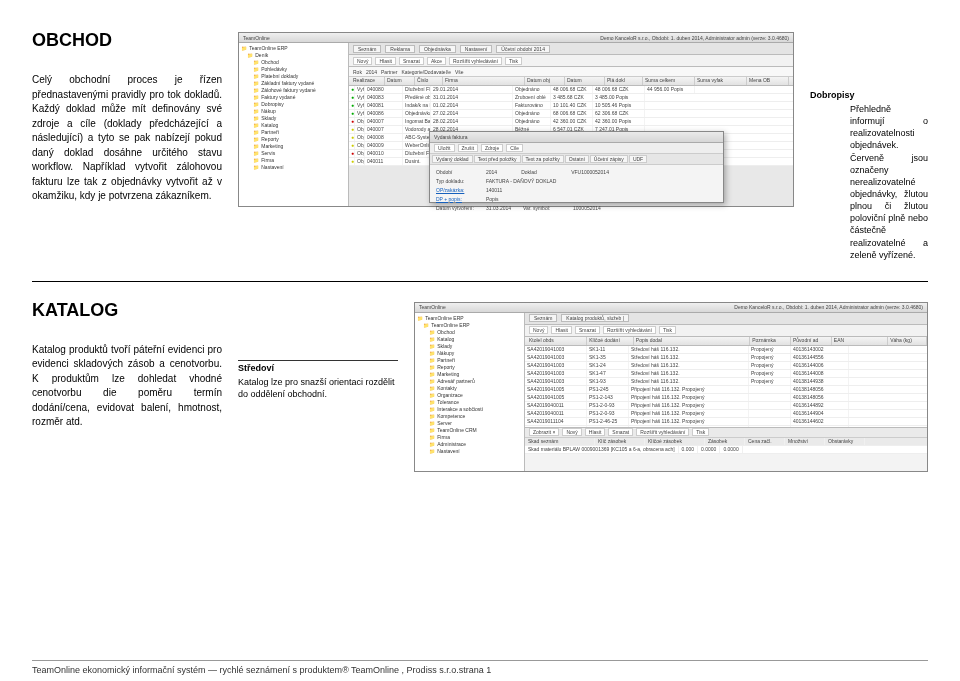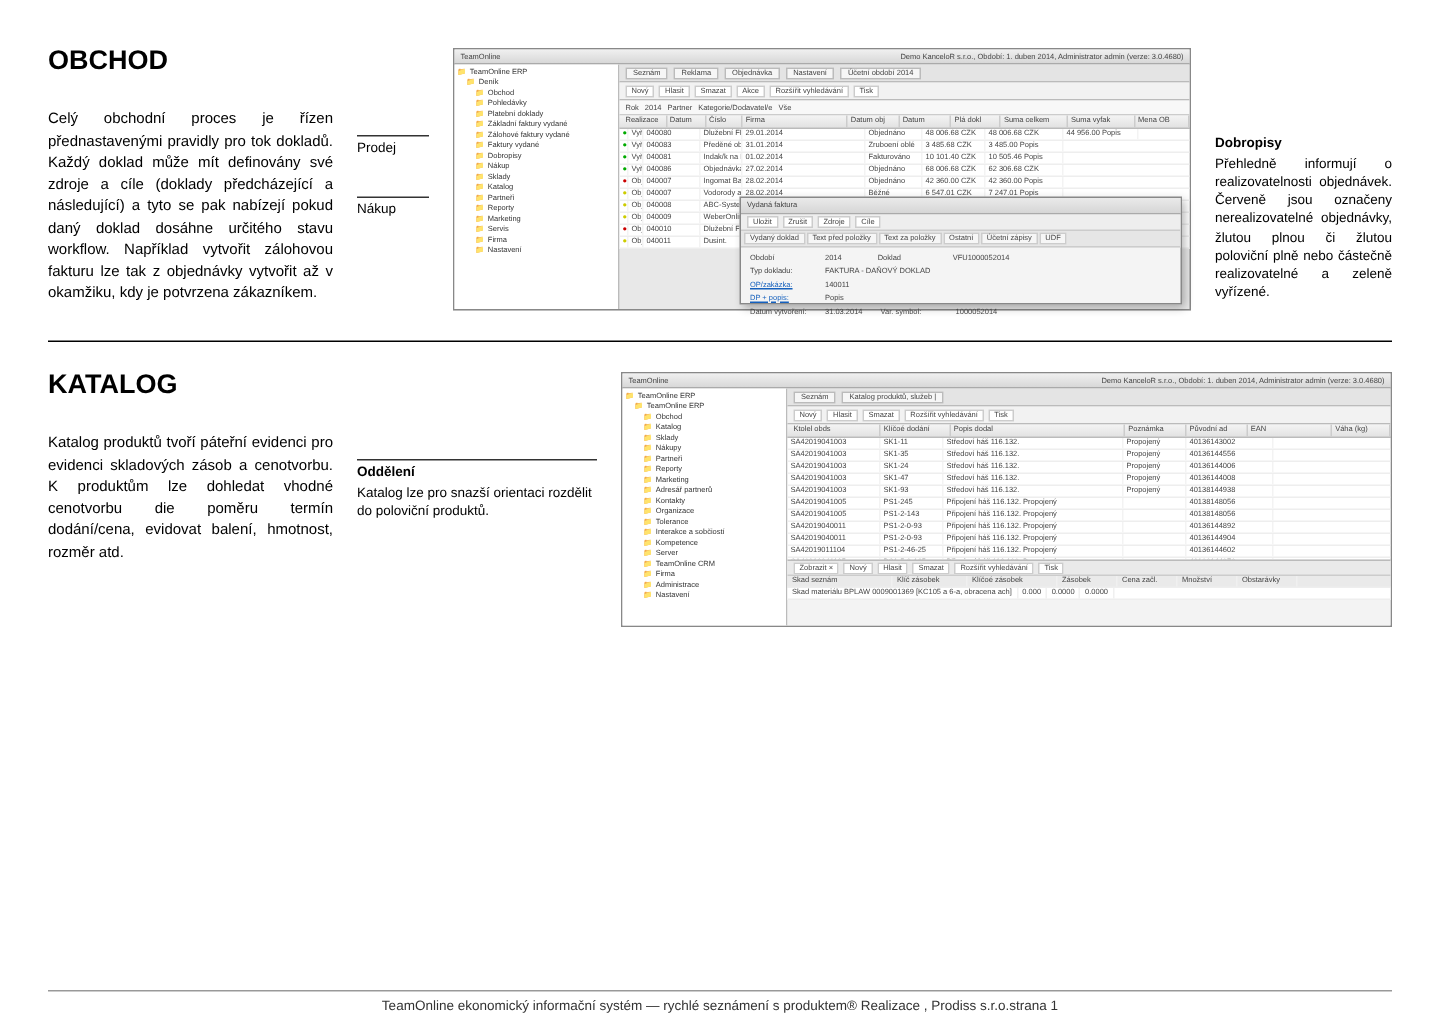--- a/index.html
+++ b/index.html
@@ -165,20 +165,21 @@
     }
     .col-right .heading {
       font-size: 9px;
       font-weight: bold;
       margin-bottom: 3px;
     }
     .col-right p {
       font-size: 9px;
       line-height: 1.35;
       text-align: justify;
+      margin-left: 40px;
     }
     .divider {
       border: none;
       border-top: 1px solid #000;
       margin: 8px 0 18px 0;
     }
     .section2 { display:flex; gap:16px; }
     .section2 .col-left { width: 190px; }
     .section2 .col-labels2 { width: 160px; flex-shrink:0; padding-top:60px;}
     .section2 .col-labels2 .heading { font-size:9px; font-weight:bold; border-top:1px solid #333; padding-top:2px; margin-bottom:3px;}
@@ -186,39 +187,35 @@
     .section2 .col-image2 { flex:1; padding-top:2px; }
     .footer {
       position: absolute;
       bottom: 6px;
       left: 32px;
       right: 32px;
       border-top: 1px solid #999;
       padding-top: 4px;
       font-size: 9px;
       display: flex;
-      justify-content: center;
+      justify-content: flex-start;
       color: #333;
     }
   </style>
 </head>
 <body>
 
 <div class="page">
 
   <div class="section">
     <div class="col-left">
       <h1>OBCHOD</h1>
       <p>Celý obchodní proces je řízen přednastavenými pravidly pro tok dokladů. Každý doklad může mít definovány své zdroje a cíle (doklady předcházející a následující) a tyto se pak nabízejí pokud daný doklad dosáhne určitého stavu workflow. Například vytvořit zálohovou fakturu lze tak z objednávky vytvořit až v okamžiku, kdy je potvrzena zákazníkem.</p>
     </div>
 
-    <div class="col-labels">
-      <div class="label-row">Prodej</div>
-      <div class="label-row">Nákup</div>
-    </div>
 
     <div class="col-image">
       <div class="screenshot obchod-shot">
         <div class="title-bar">
           <span>TeamOnline</span>
           <span>Demo KanceloR s.r.o., Období: 1. duben 2014, Administrator admin (verze: 3.0.4680)</span>
         </div>
         <div class="tree-pane" id="obchod-tree">
             <div class="tree-folder" style="padding-left: 0px;">TeamOnline ERP</div>
             <div class="tree-folder" style="padding-left: 6px;">Deník</div>
@@ -434,22 +431,22 @@
 
   <hr class="divider">
 
   <div class="section2">
     <div class="col-left">
       <h1>KATALOG</h1>
       <p>Katalog produktů tvoří páteřní evidenci pro evidenci skladových zásob a cenotvorbu. K produktům lze dohledat vhodné cenotvorbu die poměru termín dodání/cena, evidovat balení, hmotnost, rozměr atd.</p>
     </div>
 
     <div class="col-labels2">
-      <div class="heading">Oddělení</div>
-      <p>Katalog lze pro snazší orientaci rozdělit do poloviční produktů.</p>
+      <div class="heading">Středoví</div>
+      <p>Katalog lze pro snazší orientaci rozdělit do oddělení obchodní.</p>
     </div>
 
     <div class="col-image2">
       <div class="screenshot katalog-shot">
         <div class="title-bar">
           <span>TeamOnline</span>
           <span>Demo KanceloR s.r.o., Období: 1. duben 2014, Administrator admin (verze: 3.0.4680)</span>
         </div>
         <div class="tree-pane" id="katalog-tree">
             <div class="tree-folder" style="padding-left: 0px;">TeamOnline ERP</div>
@@ -598,15 +595,15 @@
             </div>
         </div>
       </div>
     </div>
   </div>
 
 </div>
 
 <div class="footer">
   <span>TeamOnline ekonomický informační systém — rychlé seznámení s produktem</span>
-  <span>® Realizace , Prodiss s.r.o.</span>
+  <span>® TeamOnline , Prodiss s.r.o.</span>
   <span>strana 1</span>
 </div>
 
 </body></html>

